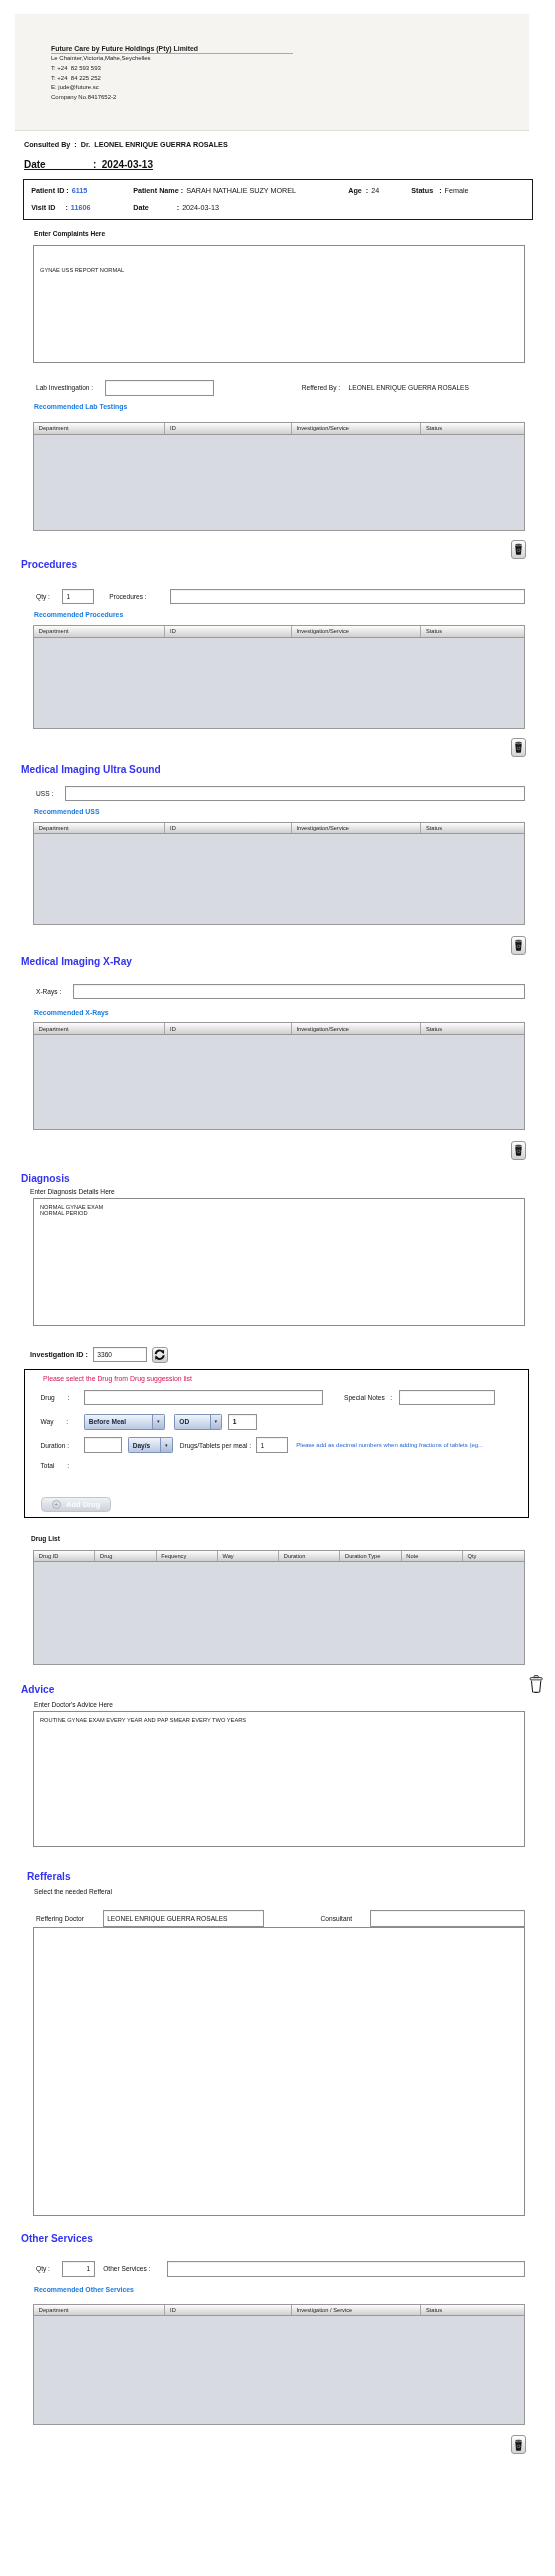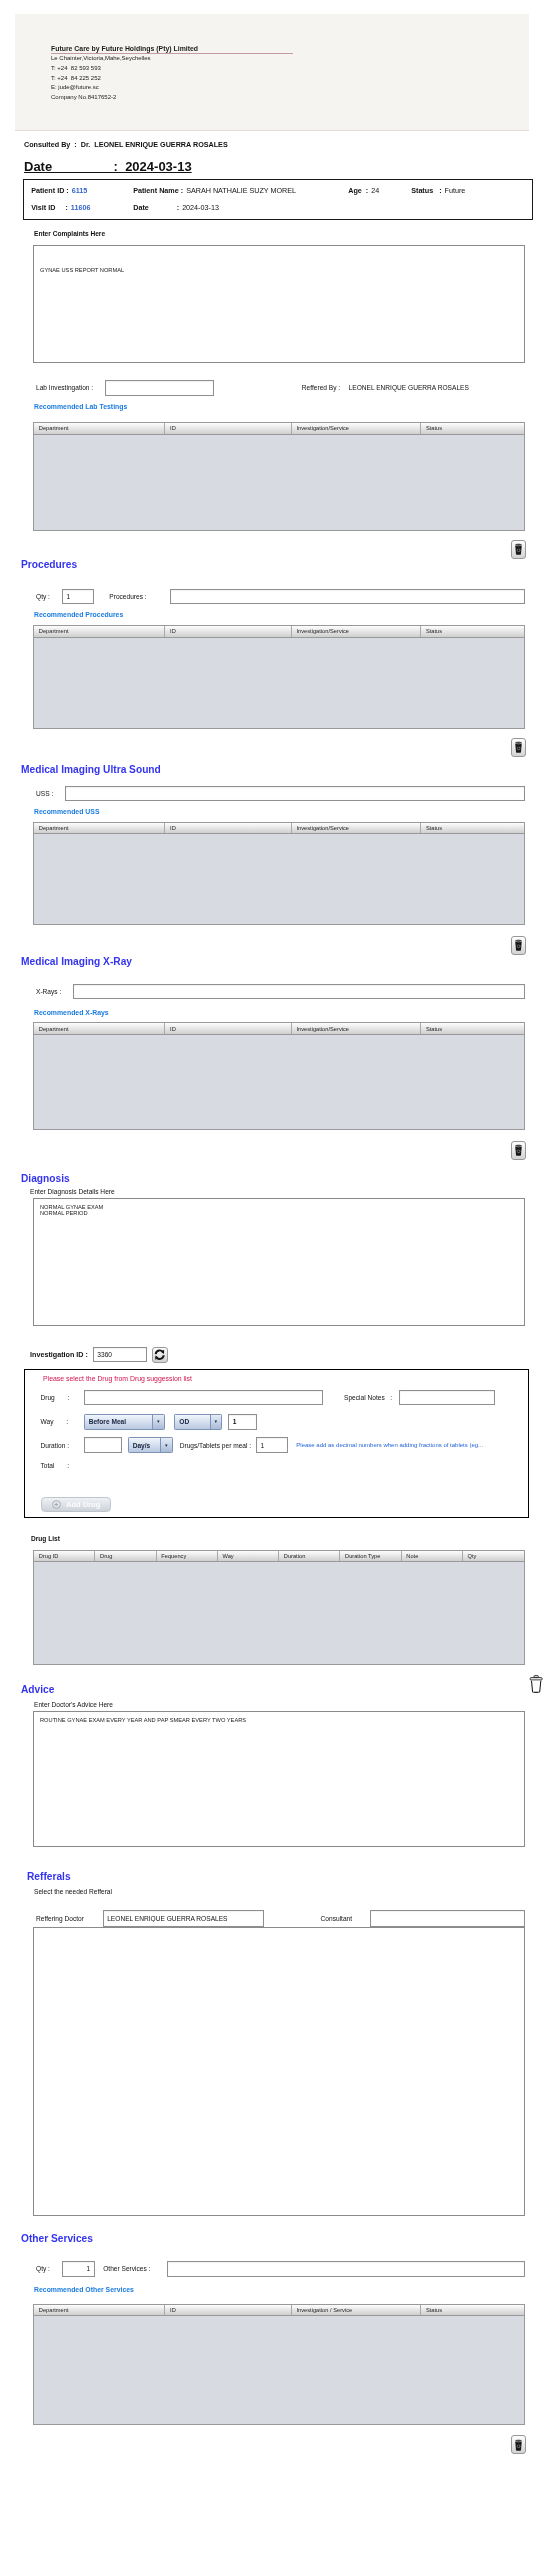--- a/index.html
+++ b/index.html
@@ -11,21 +11,21 @@
   
   .letterhead{margin:13.7px 27px 0 15px;height:117px;background:#f6f4f1;position:relative;border-bottom:0.6px solid #e2ded8;flex:none;}
   .lh-text{position:absolute;left:36px;top:31px;}
   .lh-company{font-size:6.9px;font-weight:bold;color:#1c1c1c;padding-bottom:1.8px;border-bottom:1.2px solid #c49aa3;width:242px;}
   .lh-line{font-size:6px;color:#222;line-height:9.6px;}
   .lh-line:first-of-type{margin-top:2.4px;}
   .logo-box{position:absolute;right:57px;top:-7.2px;width:123px;height:129px;background:#fff;display:flex;align-items:center;justify-content:center;}
 
   
   .consult{margin:9.6px 0 0 24px;height:9px;font-size:7.2px;font-weight:bold;display:flex;flex:none;}
-  .daterow{margin:9.6px 0 0 24px;height:9px;font-size:13px;font-weight:bold;flex:none;text-decoration:underline;}
+  .daterow{margin:9.6px 0 0 24px;height:9px;font-size:10px;font-weight:bold;flex:none;text-decoration:underline;}
   .patient{margin:10.8px 0 0 23px;width:510px;height:41px;border:1.2px solid #1a1a1a;padding:6.6px 7.2px;display:flex;flex-direction:column;justify-content:space-between;flex:none;background:#fff;}
   .p-row{display:flex;font-size:7.2px;align-items:baseline;}
   .p-lbl{font-weight:bold;}
   .p-val{margin-left:3px;font-weight:normal;}
   .p-id{margin-left:3px;color:#3465d1;font-weight:bold;}
   .pc1{width:102px;display:flex;}
   .pc2{width:215px;display:flex;}
   .pc3{width:63px;display:flex;}
   .pc4{display:flex;}
 
@@ -106,21 +106,21 @@
       <span class="pc2">
           <span class="p-lbl" data-bind="patient.patient_name_label">Patient Name :</span>
           <span class="p-val" data-bind="patient.patient_name">SARAH NATHALIE SUZY MOREL</span>
         </span>
       <span class="pc3">
           <span class="p-lbl" data-bind="patient.age_label">Age  :</span>
           <span class="p-val" data-bind="patient.age">24</span>
         </span>
       <span class="pc4">
           <span class="p-lbl" data-bind="patient.gender_label">Status   :</span>
-          <span class="p-val" data-bind="patient.gender">Future</span>
+          <span class="p-val" data-bind="patient.gender">Female</span>
         </span>
     </div>
     <div class="p-row">
       <span class="pc1">
           <span class="p-lbl" data-bind="patient.visit_id_label">Visit ID     :</span>
           <span class="p-id" data-bind="patient.visit_id">11606</span>
         </span>
       <span class="pc2">
           <span class="p-lbl" data-bind="patient.visit_date_label">Date              :</span>
           <span class="p-val" data-bind="patient.visit_date">2024-03-13</span>

